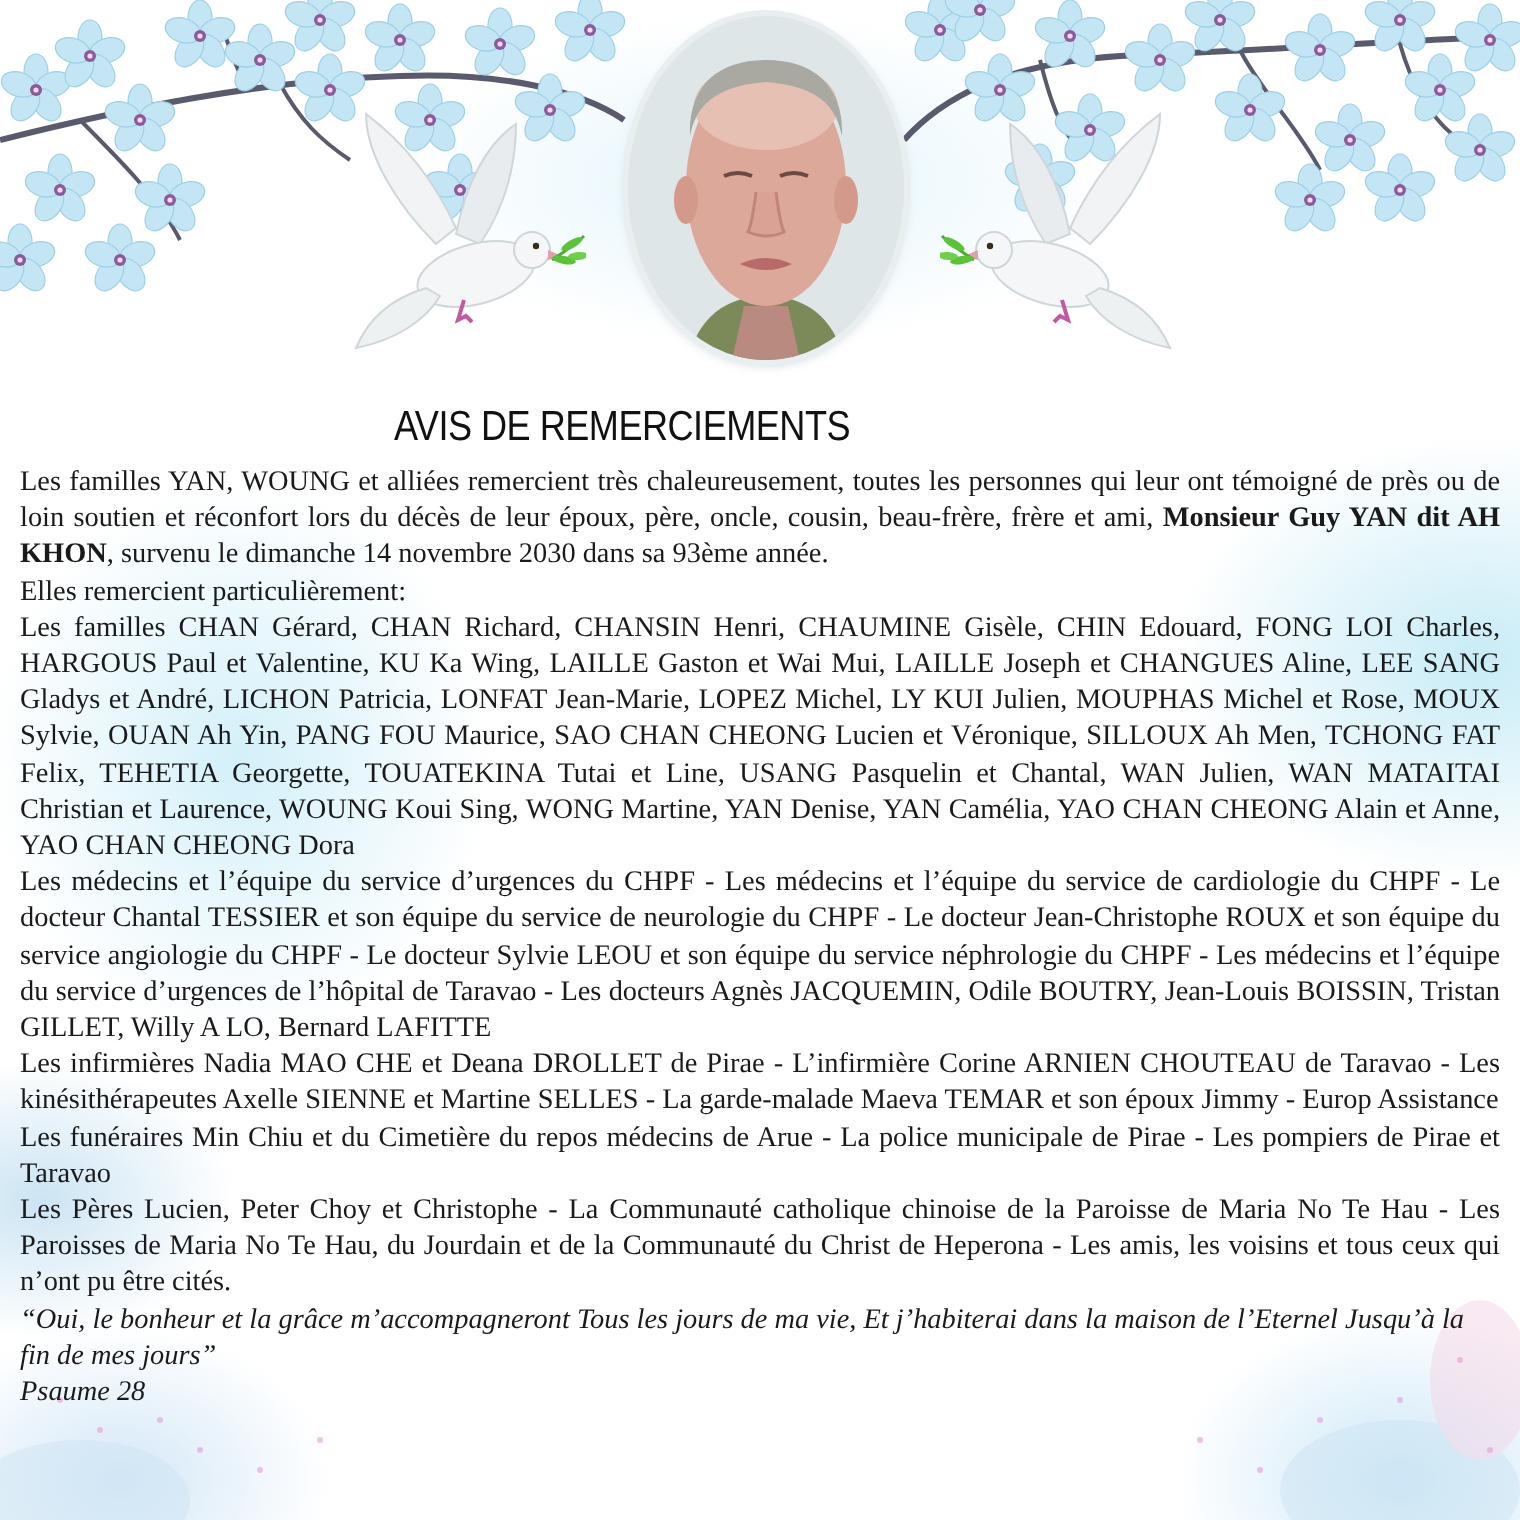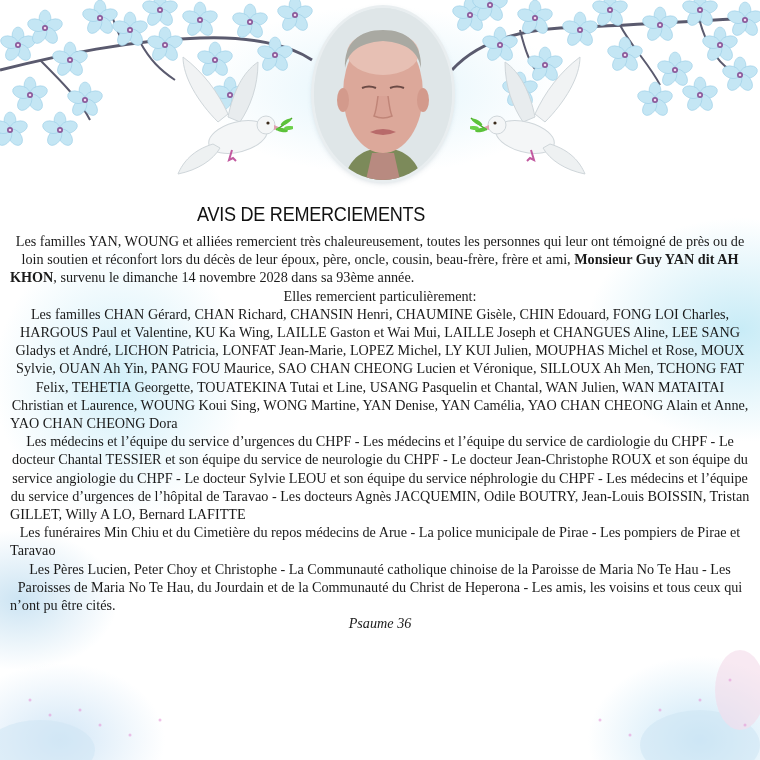--- a/index.html
+++ b/index.html
@@ -36,21 +36,21 @@
   .title {
     position:absolute; left:0; right:0; top:188px; text-align:center;
     font-family:"Liberation Sans", "DejaVu Sans", sans-serif;
     font-size:21px; font-weight:normal; letter-spacing:-0.3px; color:#111;
     transform:scaleX(0.86); transform-origin:center;
   }
   .content {
     position:absolute; left:10px; top:232px; width:740px; z-index:2;
     font-size:14.2px; line-height:18.2px;
   }
-  .content p { margin:0;text-align:center; }
+  .content p { margin:0; }
   .justify { text-align:justify; text-align-last:left; }
   .italic { font-style:italic; }
   b { font-weight:bold; }
   .bottom-flowers { position:absolute; left:0; bottom:0; width:760px; height:120px; z-index:1; }
 </style>
 </head>
 <body>
 
 <div class="bg-wash"></div>
 
@@ -180,20 +180,22 @@
     <circle cx="600" cy="80" r="1.5"></circle>
       <circle cx="630" cy="95" r="1.5"></circle>
       <circle cx="660" cy="70" r="1.5"></circle>
     <circle cx="700" cy="60" r="1.5"></circle>
       <circle cx="730" cy="40" r="1.5"></circle>
       <circle cx="745" cy="85" r="1.5"></circle>
   </g>
 </svg>
 
 <div class="content">
-  <p class="justify"><span>Les familles YAN, WOUNG et alliées remercient très chaleureusement, toutes les personnes qui leur ont témoigné de près ou de loin soutien et réconfort lors du décès de leur époux, père, oncle, cousin, beau-frère, frère et ami, </span><b>Monsieur Guy YAN dit AH KHON</b><span>, survenu le dimanche 14 novembre 2028 dans sa 93ème année.</span></p>
+  <p class="justify"><span>Les familles YAN, WOUNG et alliées remercient très chaleureusement, toutes les personnes qui leur ont témoigné de près ou de loin soutien et réconfort lors du décès de leur époux, père, oncle, cousin, beau-frère, frère et ami, </span><b>Monsieur Guy YAN dit AH KHON</b><span>, survenu le dimanche 14 novembre 2030 dans sa 93ème année.</span></p>
   <p>Elles remercient particulièrement:</p>
   <p class="justify">Les familles CHAN Gérard, CHAN Richard, CHANSIN Henri, CHAUMINE Gisèle, CHIN Edouard, FONG LOI Charles, HARGOUS Paul et Valentine, KU Ka Wing, LAILLE Gaston et Wai Mui, LAILLE Joseph et CHANGUES Aline, LEE SANG Gladys et André, LICHON Patricia, LONFAT Jean-Marie, LOPEZ Michel, LY KUI Julien, MOUPHAS Michel et Rose, MOUX Sylvie, OUAN Ah Yin, PANG FOU Maurice, SAO CHAN CHEONG Lucien et Véronique, SILLOUX Ah Men, TCHONG FAT Felix, TEHETIA Georgette, TOUATEKINA Tutai et Line, USANG Pasquelin et Chantal, WAN Julien, WAN MATAITAI Christian et Laurence, WOUNG Koui Sing, WONG Martine, YAN Denise, YAN Camélia, YAO CHAN CHEONG Alain et Anne, YAO CHAN CHEONG Dora</p>
   <p class="justify">Les médecins et l’équipe du service d’urgences du CHPF - Les médecins et l’équipe du service de cardiologie du CHPF - Le docteur Chantal TESSIER et son équipe du service de neurologie du CHPF - Le docteur Jean-Christophe ROUX et son équipe du service angiologie du CHPF - Le docteur Sylvie LEOU et son équipe du service néphrologie du CHPF - Les médecins et l’équipe du service d’urgences de l’hôpital de Taravao - Les docteurs Agnès JACQUEMIN, Odile BOUTRY, Jean-Louis BOISSIN, Tristan GILLET, Willy A LO, Bernard LAFITTE</p>
+  <p class="justify">Les infirmières Nadia MAO CHE et Deana DROLLET de Pirae - L’infirmière Corine ARNIEN CHOUTEAU de Taravao - Les kinésithérapeutes Axelle SIENNE et Martine SELLES - La garde-malade Maeva TEMAR et son époux Jimmy - Europ Assistance</p>
   <p class="justify">Les funéraires Min Chiu et du Cimetière du repos médecins de Arue - La police municipale de Pirae - Les pompiers de Pirae et Taravao</p>
   <p class="justify">Les Pères Lucien, Peter Choy et Christophe - La Communauté catholique chinoise de la Paroisse de Maria No Te Hau - Les Paroisses de Maria No Te Hau, du Jourdain et de la Communauté du Christ de Heperona - Les amis, les voisins et tous ceux qui n’ont pu être cités.</p>
-  <p class="italic">Psaume 36</p>
+  <p class="italic">“Oui, le bonheur et la grâce m’accompagneront Tous les jours de ma vie, Et j’habiterai dans la maison de l’Eternel Jusqu’à la fin de mes jours”</p>
+  <p class="italic">Psaume 28</p>
 </div>
 
 </body></html>

